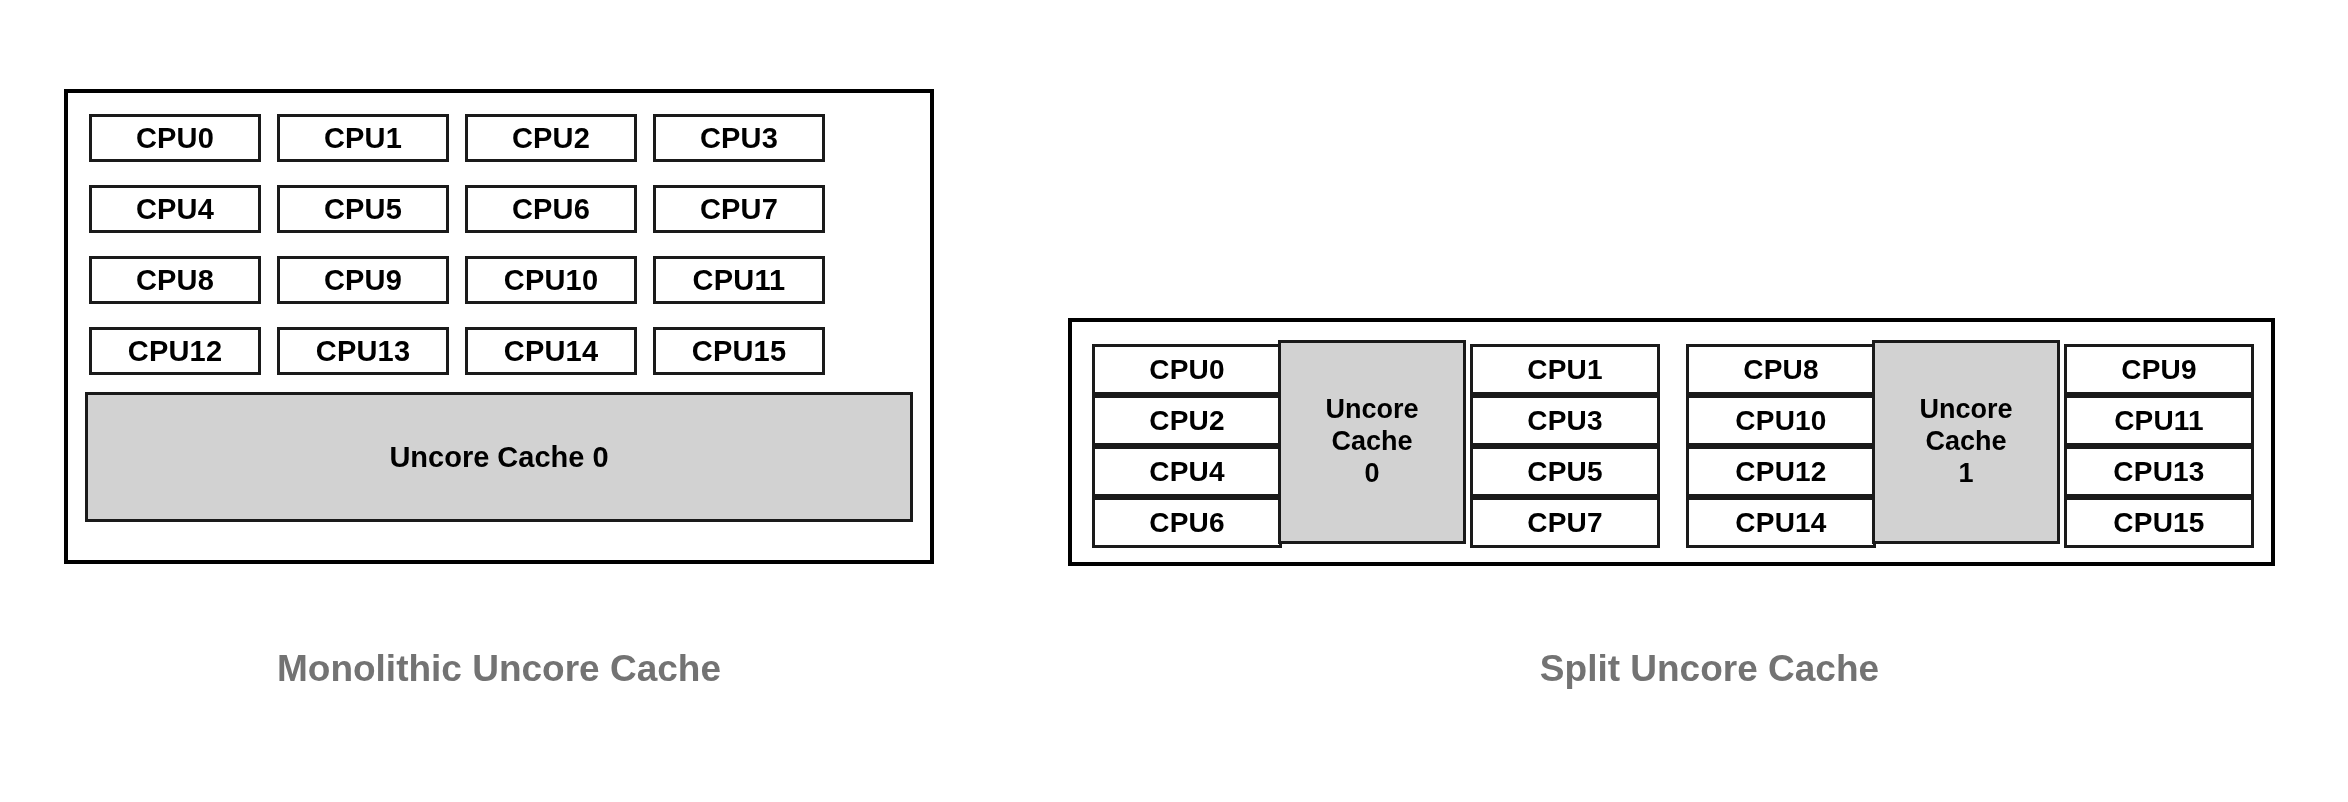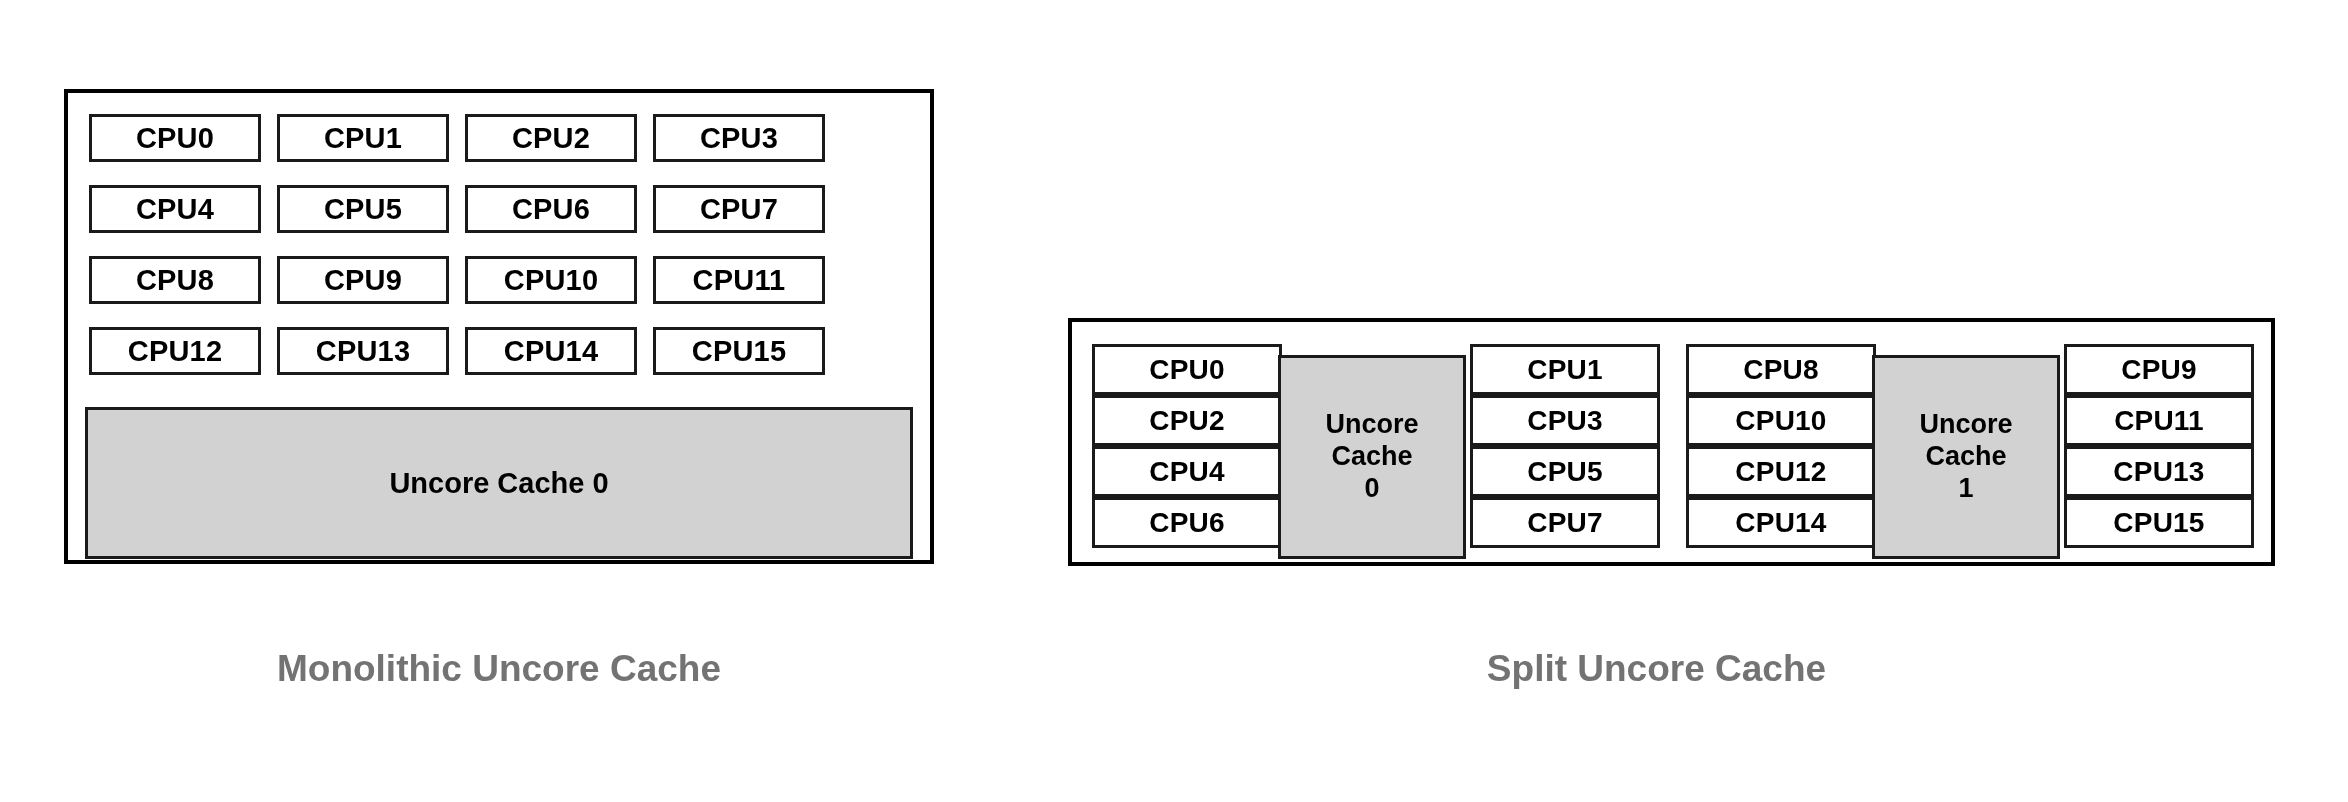--- a/index.html
+++ b/index.html
@@ -47,21 +47,20 @@
     position: absolute;
     box-sizing: border-box;
     border: 3px solid #1a1a1a;
     display: flex;
     align-items: center;
     justify-content: center;
     text-align: right;
     color: #000000;
     font-weight: bold;
     line-height: 1.18;
-    margin-top: 15px;
   }
   .caption {
     position: absolute;
     color: #737373;
     font-weight: bold;
     white-space: nowrap;
     text-align: center;
   }
 
   
@@ -73,21 +72,21 @@
   }
   #fig-monolithic .cpu-box {
     width: 172px;
     height: 48px;
     font-size: 29px;
   }
   #fig-monolithic .cache-box {
     left: 85px;
     top: 392px;
     width: 828px;
-    height: 152px;
+    height: 130px;
     font-size: 29px;
     background: #d2d2d2;
   }
 
   
   #fig-split .outer-frame {
     left: 1068px;
     top: 318px;
     width: 1207px;
     height: 248px;
@@ -110,21 +109,21 @@
     display: block;
   }
 
   .caption-mono {
     left: 64px;
     top: 648px;
     width: 870px;
     font-size: 37px;
   }
   .caption-split {
-    left: 1053px;
+    left: 1106px;
     top: 648px;
     width: 1207px;
     font-size: 37px;
   }
 </style>
 </head>
 <body style="background: rgb(255, 255, 255);">
 
 <div class="stage">
 

